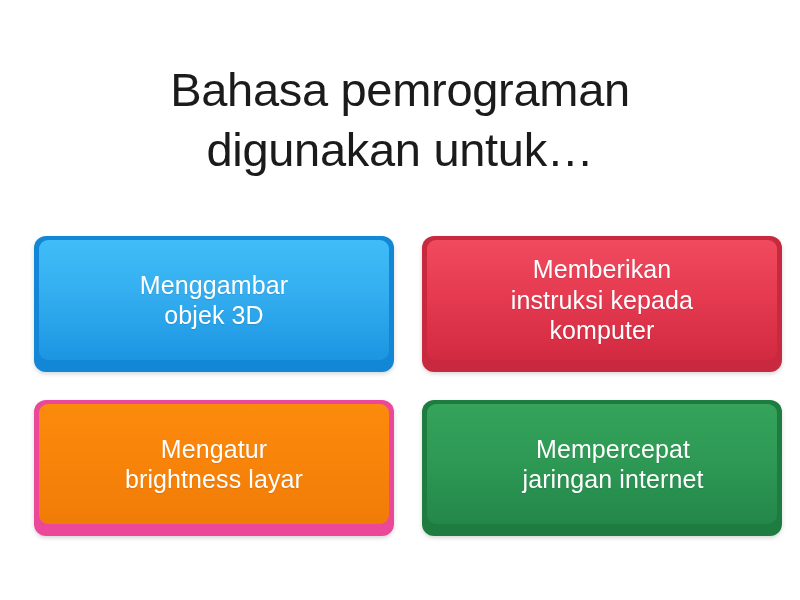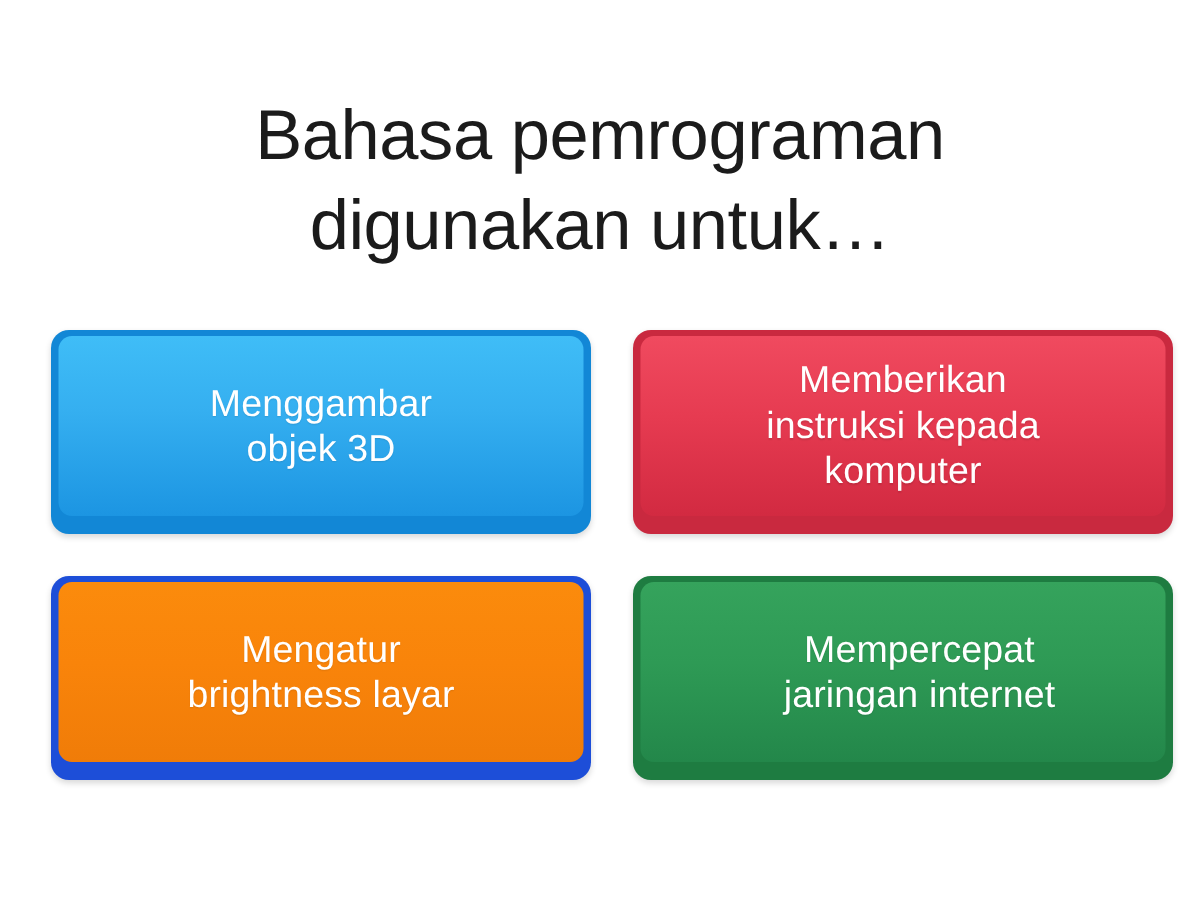--- a/index.html
+++ b/index.html
@@ -41,21 +41,21 @@
     color: #1b1b1b;
     letter-spacing: -0.3px;
     margin: 0;
     white-space: pre-line;
   }
 
   
   .answers-grid {
     position: absolute;
     left: 34px;
-    top: 220px;
+    top: 236px;
     width: 732px;
     height: 290px;
     display: grid;
     grid-template-columns: 360px 360px;
     grid-template-rows: 136px 136px;
     column-gap: 12px;
     row-gap: 18px;
     gap: 28px;
   }
 
@@ -101,21 +101,21 @@
     text-shadow: 0 1px 1px rgba(0,0,0,0.10);
   }
 
   
   .answer-btn.blue   { background: #1287D6; }
   .answer-btn.blue   .answer-face { background: linear-gradient(180deg, #3FBDF7 0%, #35AFF0 42%, #1C95E2 100%); }
 
   .answer-btn.red    { background: #C9293F; }
   .answer-btn.red    .answer-face { background: linear-gradient(180deg, #F04A5F 0%, #E63B51 45%, #D22A41 100%); }
 
-  .answer-btn.orange { background: #1d4ed8; }
+  .answer-btn.orange { background: #ec4899; }
   .answer-btn.orange .answer-face { background: linear-gradient(180deg, #FB8B0C 0%, #F9840A 45%, #F07C08 100%); }
 
   .answer-btn.green  { background: #1E7C41; }
   .answer-btn.green  .answer-face { background: linear-gradient(180deg, #35A35C 0%, #2E9A55 45%, #23874A 100%); padding-left: 36px; }
 </style>
 </head>
 <body>
 
 <div class="quiz-card">
 

